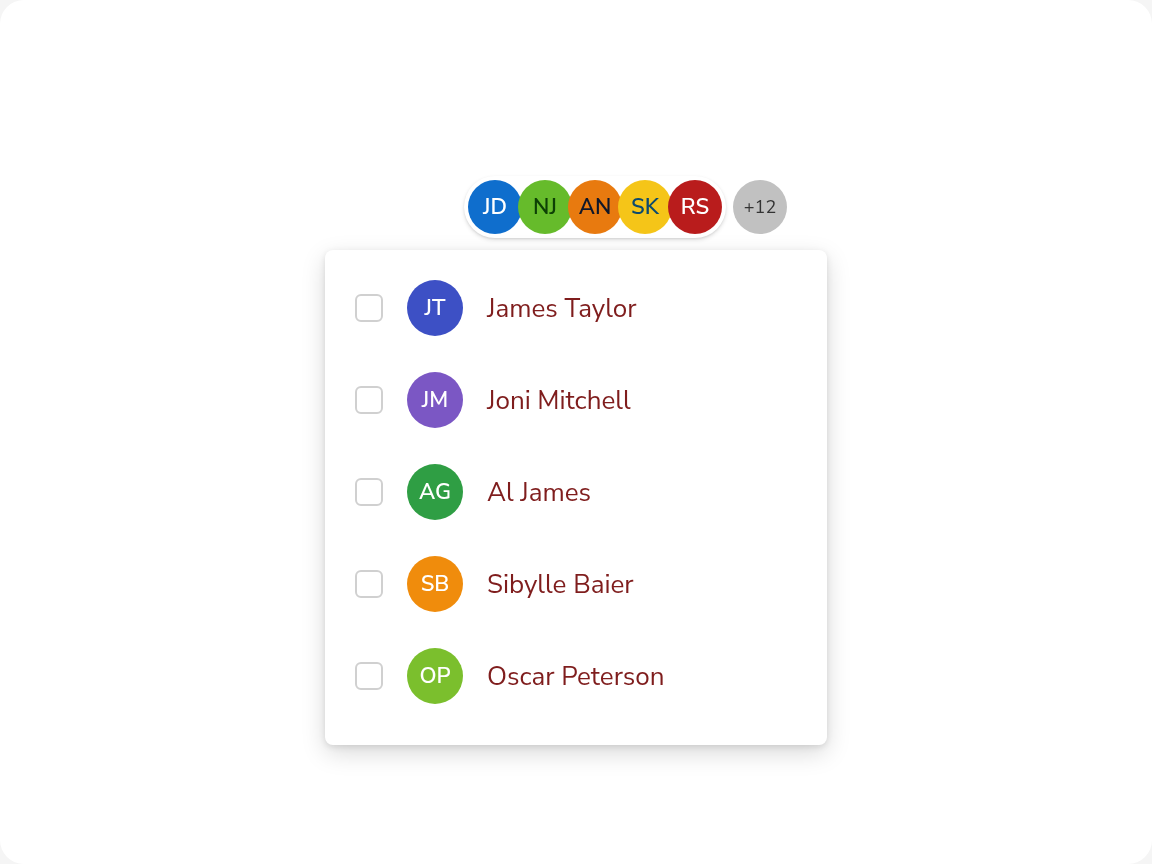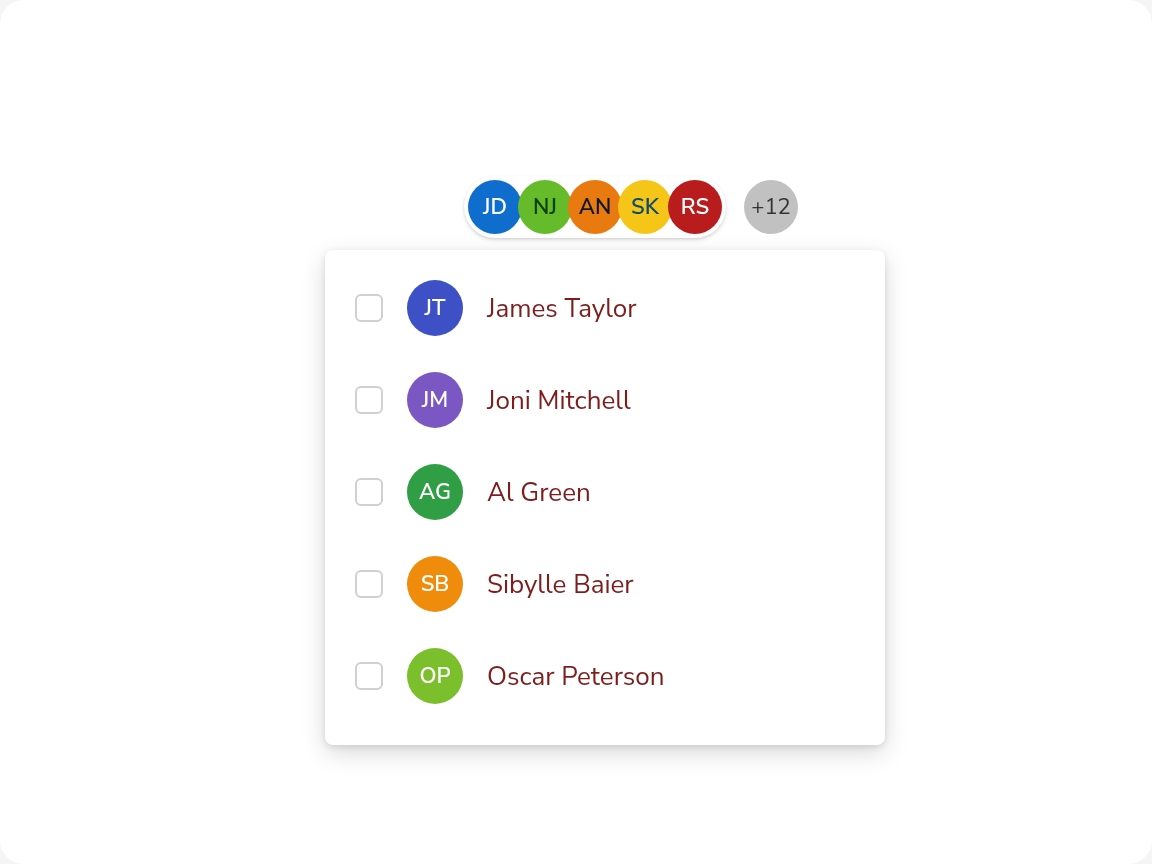--- a/index.html
+++ b/index.html
@@ -47,31 +47,31 @@
     .avatar + .avatar { margin-left: -4px; }
     .overflow-pill {
       width: 54px;
       height: 54px;
       border-radius: 50%;
       background: #c1c1c1;
       color: #333333;
       display: flex;
       align-items: center;
       justify-content: center;
-      font-size: 22px;
+      font-size: 18px;
       font-weight: 400;
-      margin-left: 18px;
+      margin-left: 7px;
       flex-shrink: 0;
     }
 
     .popover {
       position: absolute;
       top: 250px;
       left: 325px;
-      width: 560px;
+      width: 502px;
       height: 495px;
       background: #ffffff;
       border-radius: 8px;
       box-shadow: 0 8px 24px rgba(0,0,0,0.15), 0 2px 6px rgba(0,0,0,0.1);
       overflow: hidden;
     }
     .popover-scroll {
       height: 100%;
       overflow-y: auto;
       padding: 12px 0;
@@ -144,21 +144,21 @@
 
       <div class="list-item">
         <div class="checkbox"></div>
         <div class="list-avatar" style="background:#7b57c4;color:#ffffff;">JM</div>
         <div class="list-name">Joni Mitchell</div>
       </div>
 
       <div class="list-item">
         <div class="checkbox"></div>
         <div class="list-avatar" style="background:#2f9e44;color:#ffffff;">AG</div>
-        <div class="list-name">Al Green</div>
+        <div class="list-name">Al James</div>
       </div>
 
       <div class="list-item">
         <div class="checkbox"></div>
         <div class="list-avatar" style="background:#f08c0c;color:#ffffff;">SB</div>
         <div class="list-name">Sibylle Baier</div>
       </div>
 
       <div class="list-item">
         <div class="checkbox"></div>

